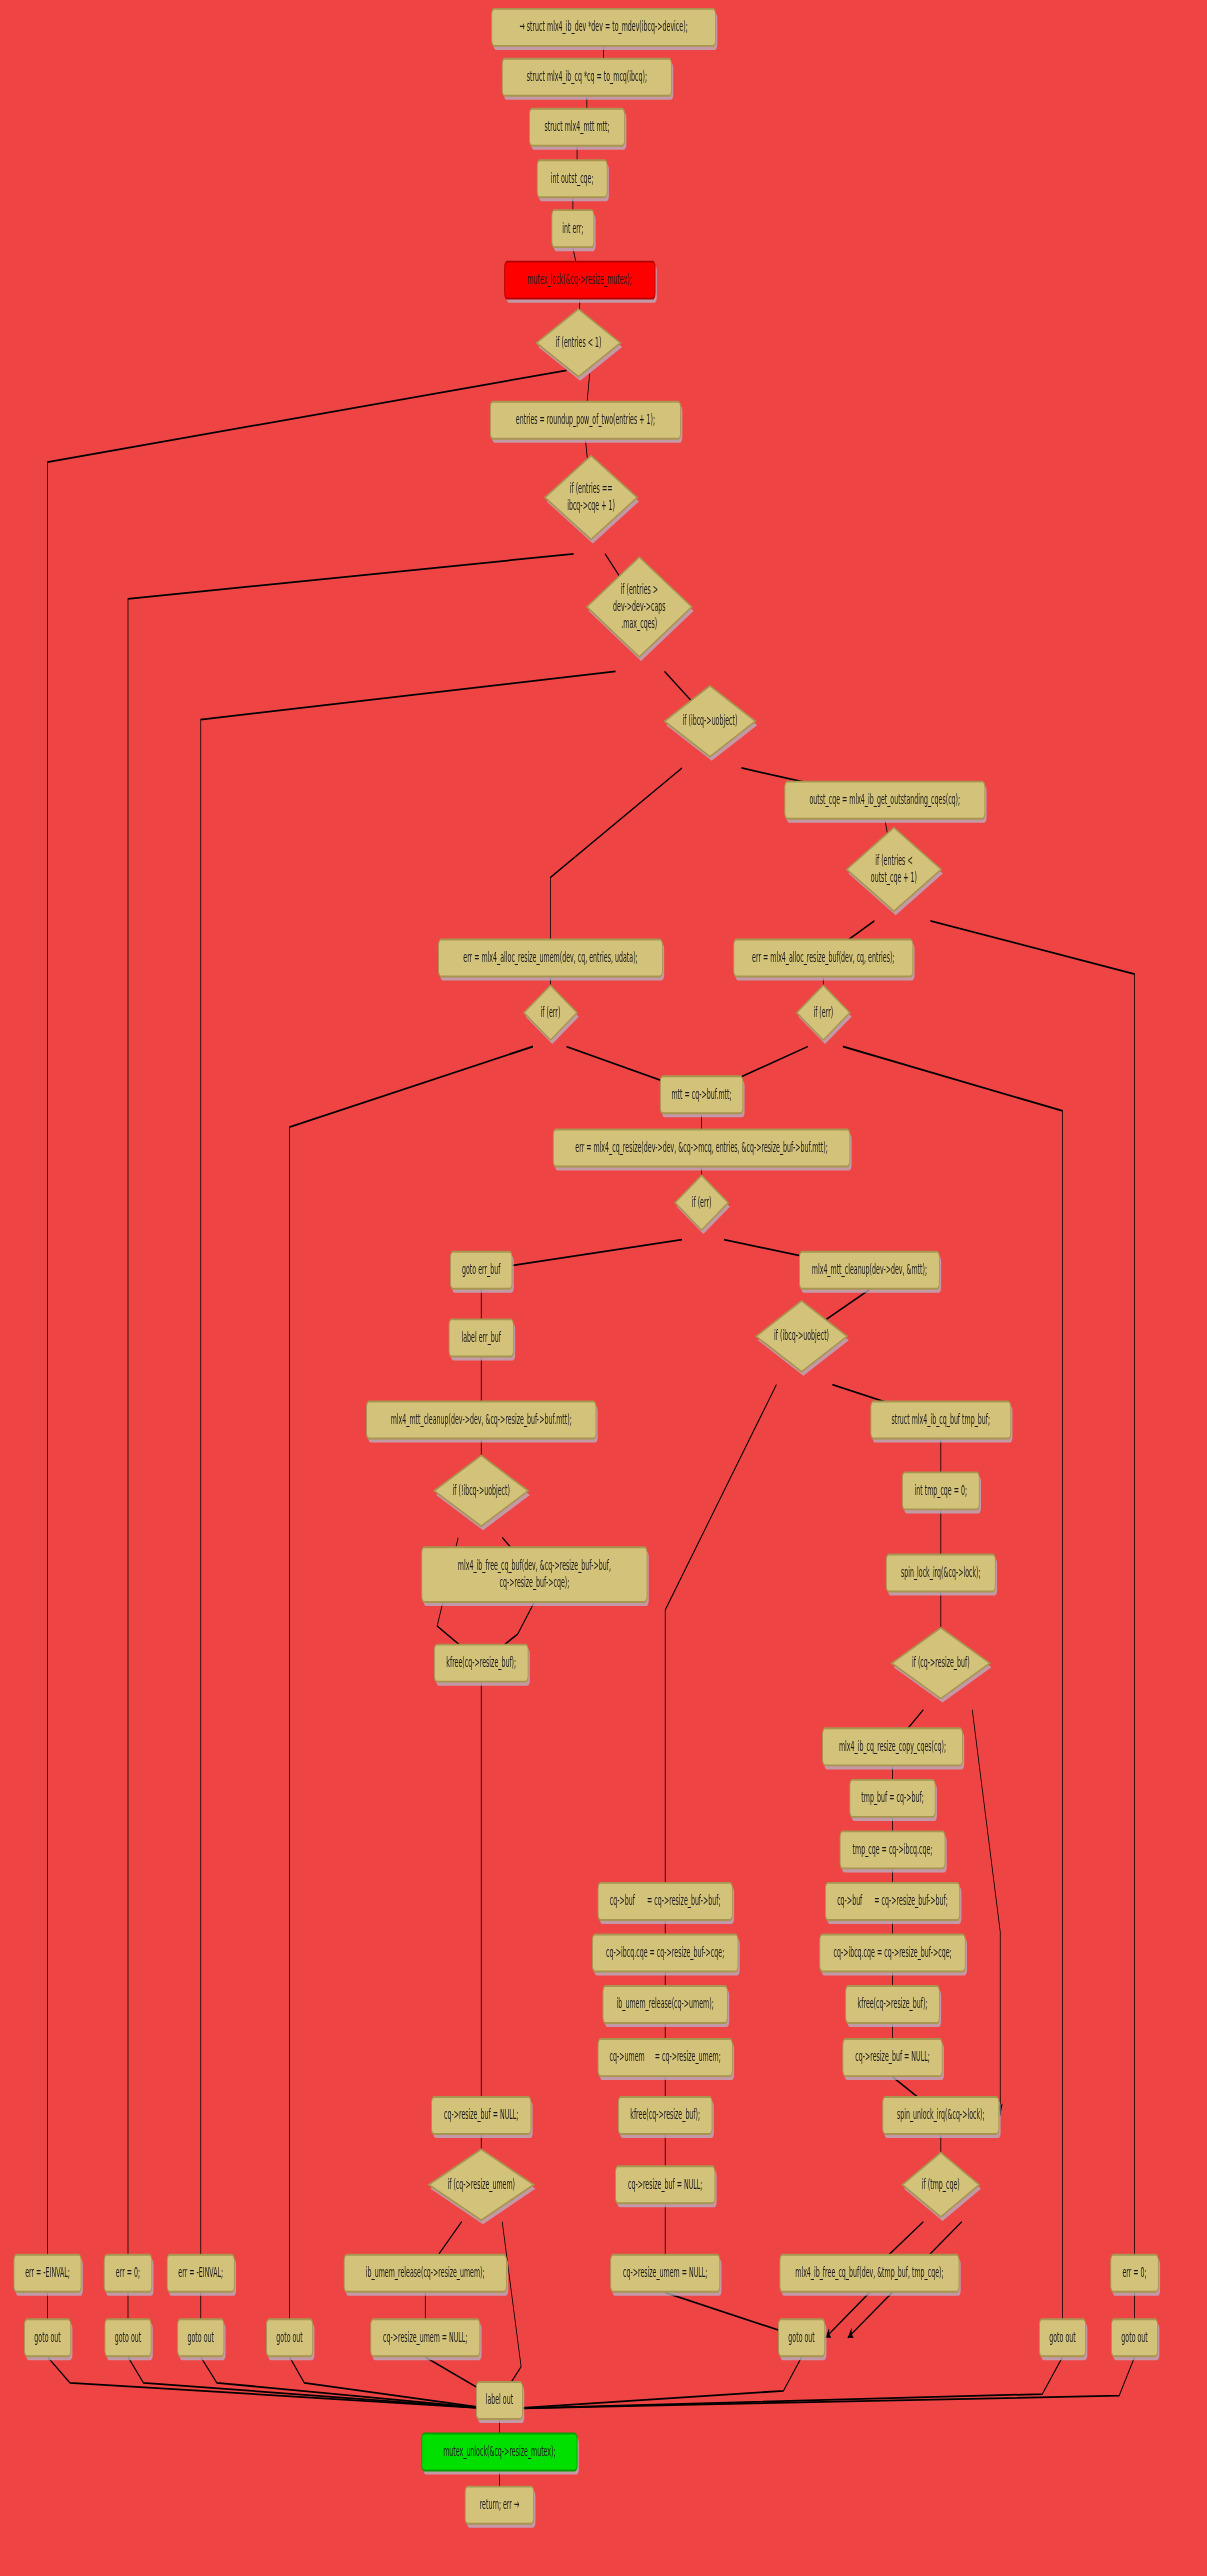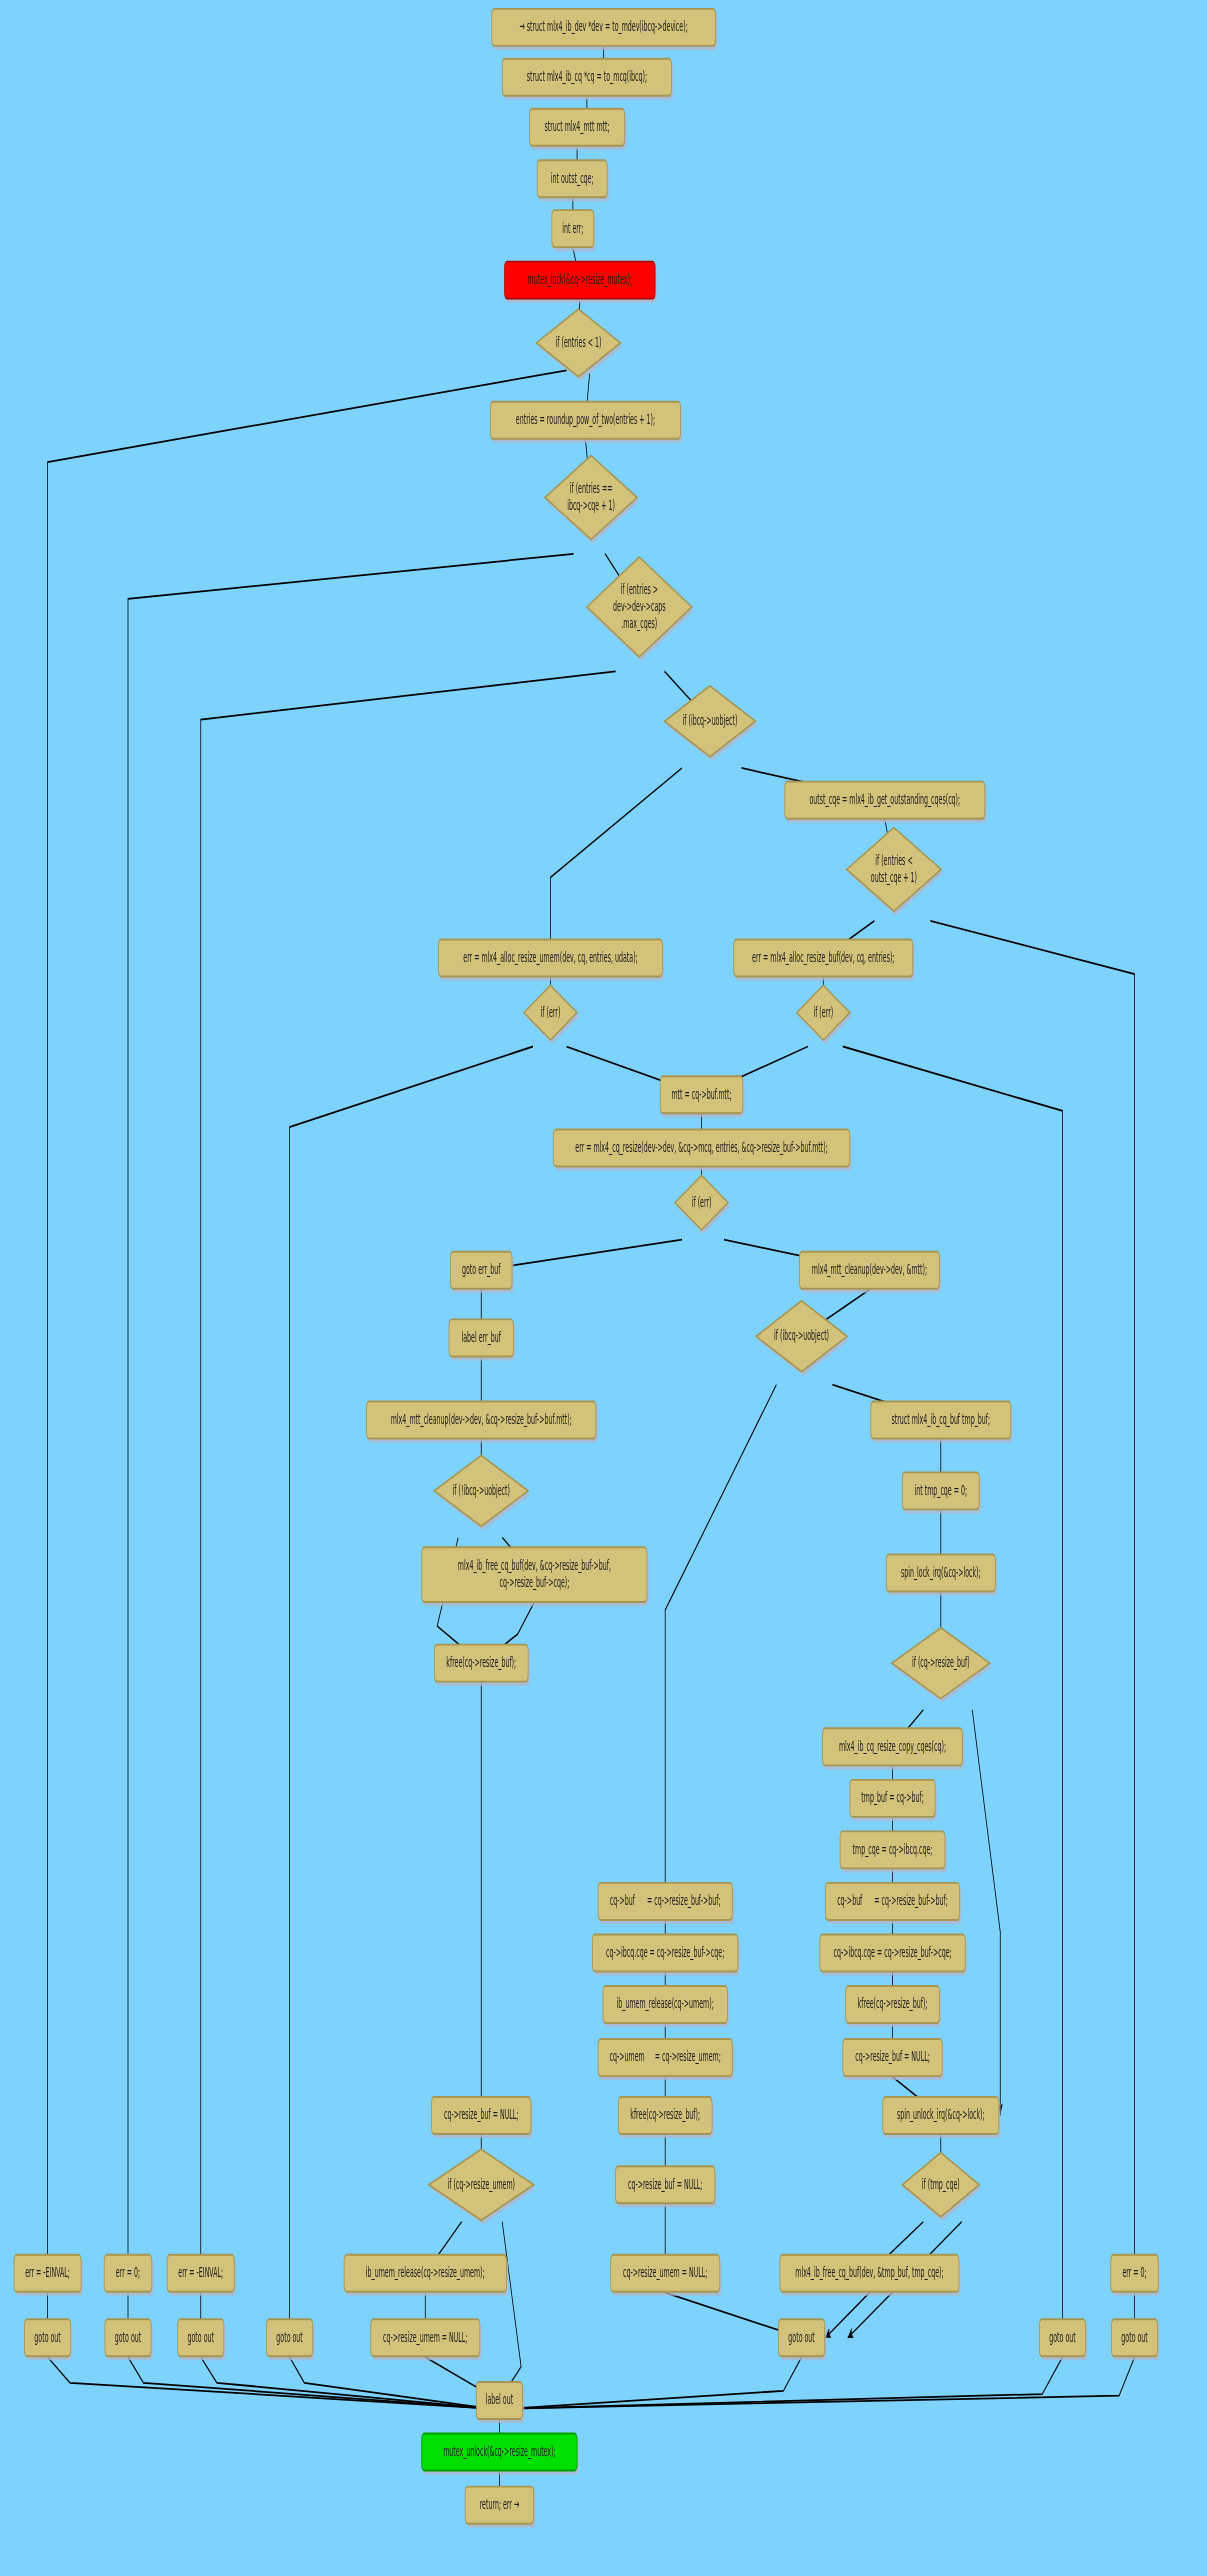--- a/index.html
+++ b/index.html
@@ -4,21 +4,21 @@
 <style>
   html, body {
     margin: 0;
     padding: 0;
     background: #ffffff;
   }
   #canvas-wrap {
     position: relative;
     width: 1208px;
     height: 2576px;
-    background: #7dd3fc;
+    background: #ef4444;
     font-family: "DejaVu Sans", sans-serif;
   }
   svg#flow {
     display: block;
     width: 1208px;
     height: 2576px;
   }
   .node-rect {
     fill: #d3c27a;
     stroke: #a89550;

